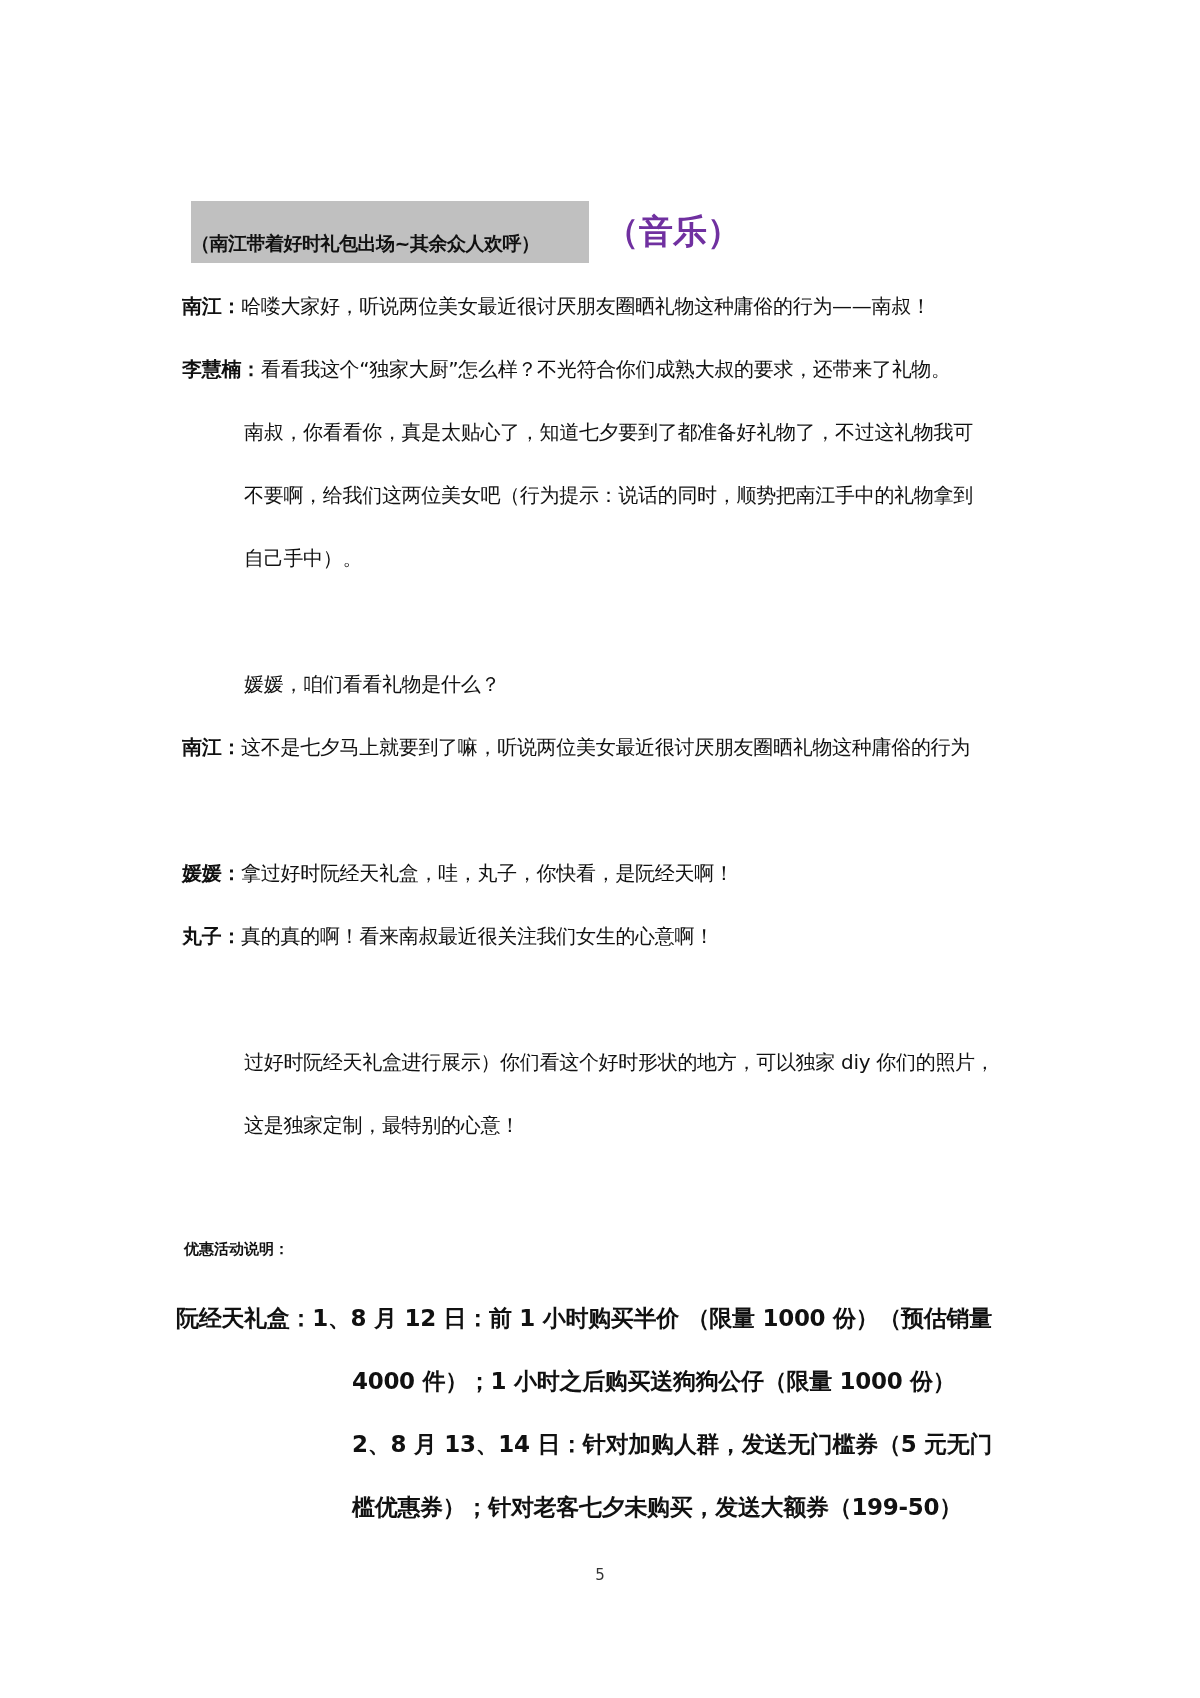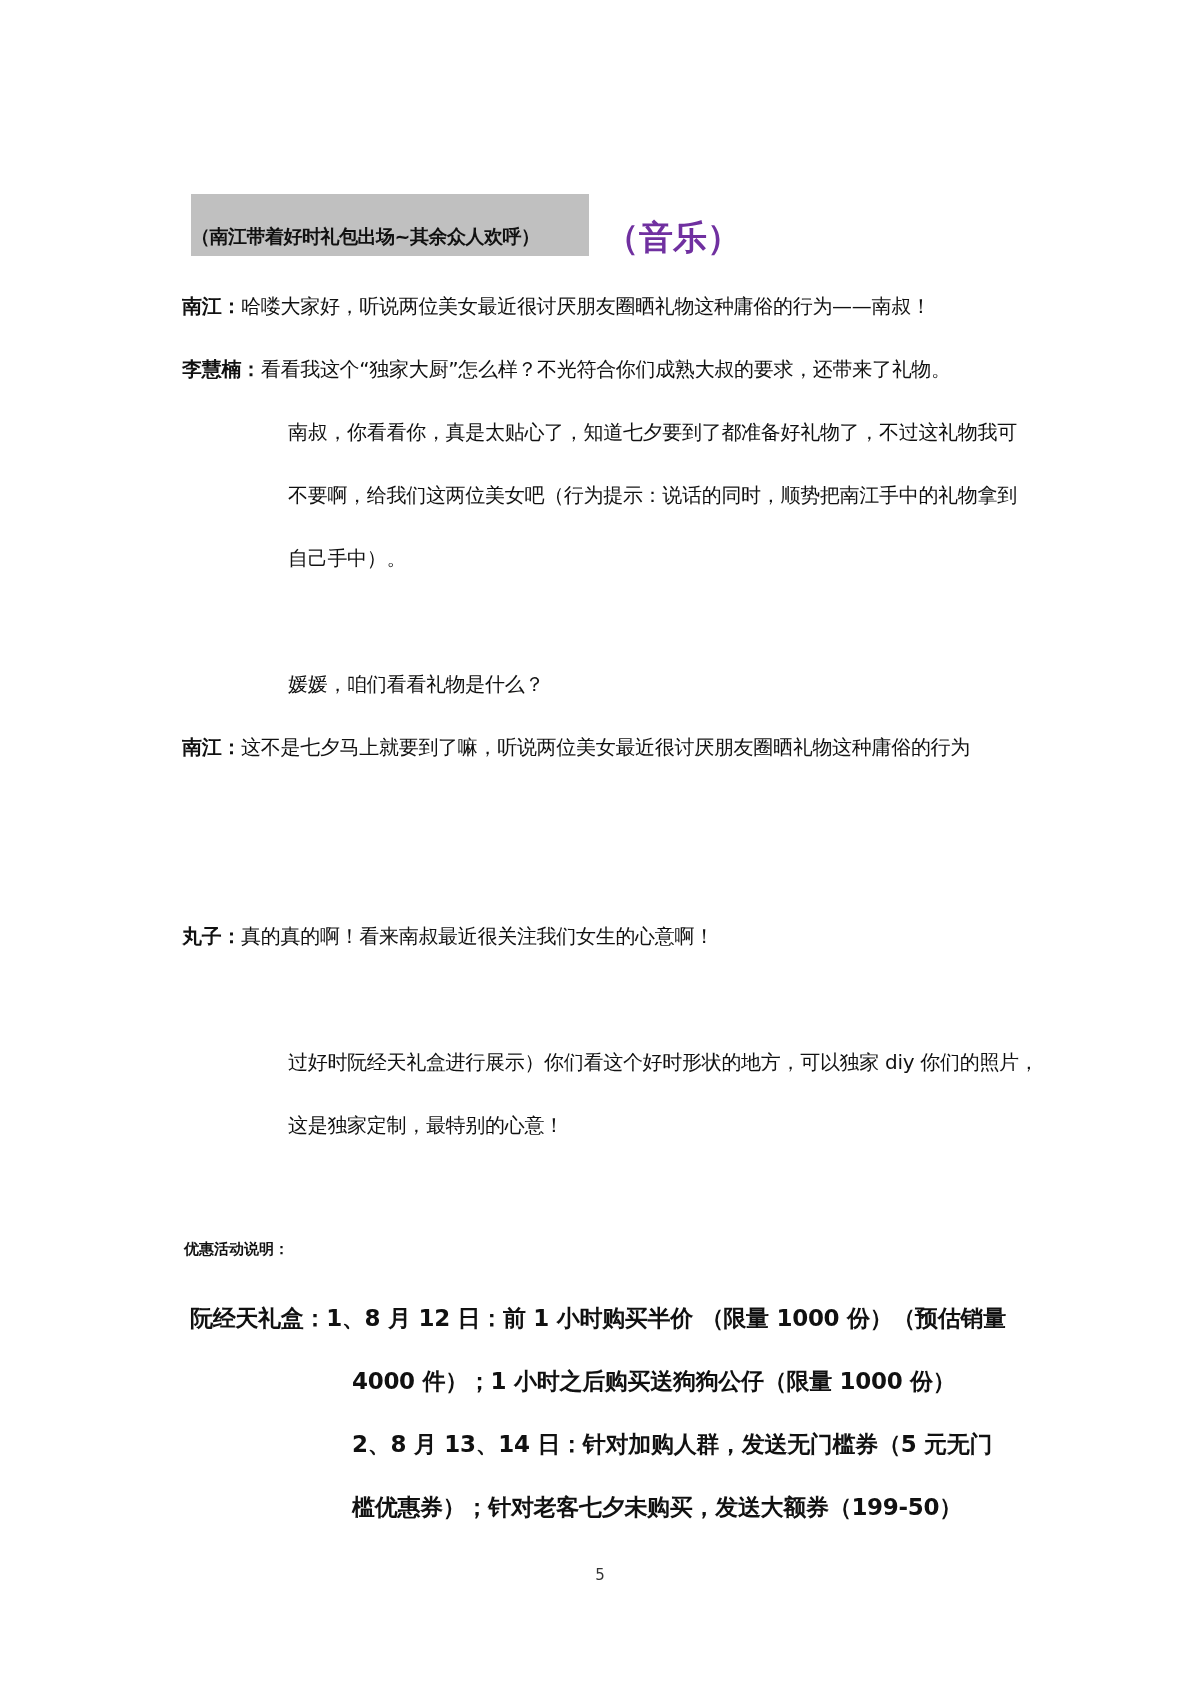--- a/index.html
+++ b/index.html
@@ -1,27 +1,27 @@
 <!DOCTYPE html>
 <html><head>
 <meta charset="utf-8">
 <style>
   html, body { margin: 0; padding: 0; background: #ffffff; }
   body { width: 1200px; height: 1698px; position: relative; overflow: hidden;
          font-family: "DejaVu Sans", "Liberation Sans", sans-serif; color: #111; }
   .page { position: absolute; left: 0; top: 0; width: 1200px; height: 1698px; }
-  .heading-row { position: absolute; left: 182px; top: 208px; height: 48px; display: flex; align-items: flex-end; padding-left: 9px; }
+  .heading-row { position: absolute; left: 182px; top: 208px; height: 48px; display: flex; align-items: center; padding-left: 9px; }
   .stage-box { background: #c0c0c0; height: 62px; width: 398px; display: flex; align-items: flex-end;
                padding-bottom: 6px; box-sizing: border-box; font-weight: bold; font-size: 19px; letter-spacing: -0.5px; }
   .music { color: #7030a0; font-weight: bold; font-size: 34px; margin-left: 16px; line-height: 1; padding-bottom: 2px; }
   .line { position: absolute; left: 182px; font-size: 20px; white-space: nowrap; letter-spacing: -0.3px; }
-  .line.indent { left: 244px; margin-left: 44px; }
+  .line.indent { left: 244px; }
   .speaker { font-weight: bold; }
   .section-title { position: absolute; left: 184px; font-weight: bold; font-size: 15px; font-family: Liberation Serif, serif; }
-  .promo { position: absolute; left: 190px; font-weight: bold; font-size: 23px; white-space: nowrap; letter-spacing: -0.3px; }
+  .promo { position: absolute; left: 176px; font-weight: bold; font-size: 23px; white-space: nowrap; letter-spacing: -0.3px; }
   .promo.indent { left: 352px; }
   .page-num { position: absolute; left: 0; width: 1200px; text-align: center; top: 1566px; font-size: 15px; color: #333; }
 </style>
 </head>
 <body>
 
 <div class="page">
 
   <div class="heading-row">
     <div class="stage-box">
@@ -40,20 +40,23 @@
   <div class="line indent" style="top:419px">南叔，你看看你，真是太贴心了，知道七夕要到了都准备好礼物了，不过这礼物我可</div>
   <div class="line indent" style="top:482px">不要啊，给我们这两位美女吧（行为提示：说话的同时，顺势把南江手中的礼物拿到</div>
   <div class="line indent" style="top:545px">自己手中）。</div>
 
   <div class="line indent" style="top:671px">媛媛，咱们看看礼物是什么？</div>
 
   <div class="line" style="top:734px">
     <span class="speaker">南江：</span><span>这不是七夕马上就要到了嘛，听说两位美女最近很讨厌朋友圈晒礼物这种庸俗的行为</span>
   </div>
 
+  <div class="line" style="top:860px">
+    <span class="speaker">媛媛：</span><span>拿过好时阮经天礼盒，哇，丸子，你快看，是阮经天啊！</span>
+  </div>
 
   <div class="line" style="top:923px">
     <span class="speaker">丸子：</span><span>真的真的啊！看来南叔最近很关注我们女生的心意啊！</span>
   </div>
 
   <div class="line indent" style="top:1049px">过好时阮经天礼盒进行展示）你们看这个好时形状的地方，可以独家 diy 你们的照片，</div>
   <div class="line indent" style="top:1112px">这是独家定制，最特别的心意！</div>
 
   <div class="section-title" style="top:1240px">优惠活动说明：</div>
   <div class="promo" style="top:1303px">阮经天礼盒：1、8 月 12 日：前 1 小时购买半价 （限量 1000 份）（预估销量</div>

